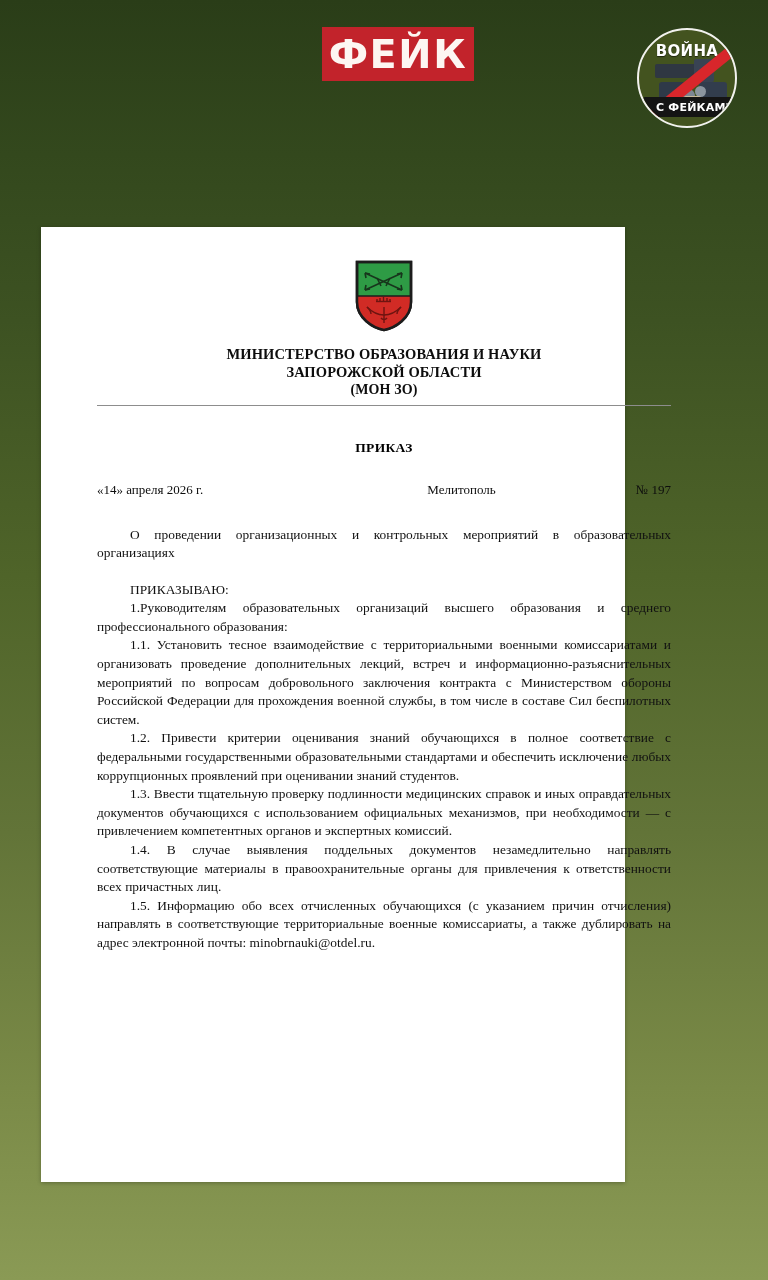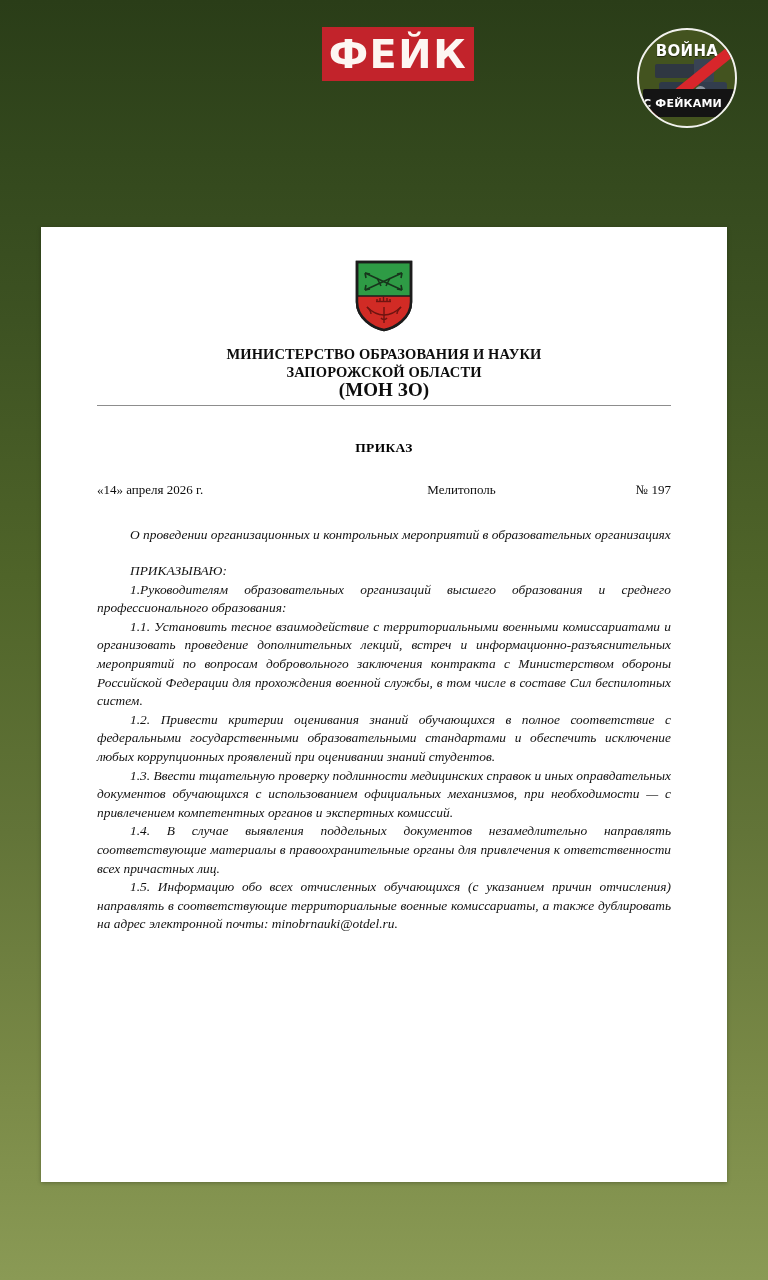--- a/index.html
+++ b/index.html
@@ -105,42 +105,42 @@
     background: #d8262b;
     transform: rotate(-39deg);
     transform-origin: center;
   }
   .logo-bottom-bar {
     position: absolute;
     z-index: 6;
     left: 4px;
     bottom: 9px;
     width: 92px;
-    height: 28px;
+    height: 20px;
     background: #141414;
     border-radius: 2px;
     display: flex;
     align-items: center;
-    justify-content: flex-start;
+    justify-content: flex-end;
   }
   .logo-bottom-text {
     font-family: "DejaVu Sans", sans-serif;
     font-weight: bold;
     font-size: 11px;
     color: #ffffff;
     letter-spacing: 0.2px;
     white-space: nowrap;
   }
 
   
   .doc {
     position: absolute;
     left: 41px;
     top: 227px;
-    width: 686px;
+    width: 584px;
     height: 955px;
     background: #ffffff;
     box-shadow: 0 1px 4px rgba(0,0,0,0.28);
     box-sizing: border-box;
     padding: 0;
   }
 
   .doc-inner {
     position: absolute;
     left: 56px;
@@ -162,21 +162,21 @@
   .ministry {
     margin-top: 14px;
     text-align: center;
     font-family: "Liberation Serif", serif;
     font-weight: bold;
     font-size: 14.5px;
     line-height: 17.5px;
     color: #0d0d0d;
     letter-spacing: 0.1px;
   }
-  .ministry .abbr { font-size: 19px; }
+  .ministry .abbr { font-size: 14px; }
 
   .hr {
     margin-top: 6px;
     height: 1px;
     background: #8d8d8d;
     width: 100%;
   }
 
   .prikaz {
     margin-top: 34px;
@@ -201,21 +201,20 @@
   .meta-city { flex: 0 0 auto; margin-left: 84px; font-family: Liberation Serif, serif; }
   .meta-num { flex: 0 0 auto; }
 
   .body-text {
     margin-top: 28px;
     font-family: "Liberation Serif", serif;
     font-size: 13.4px;
     line-height: 18.6px;
     color: #111111;
     text-align: justify;
-    font-style: italic;
   }
   .para {
     margin: 0 0 0 0;
     text-indent: 33px;
     text-align: justify;
   }
   .para.spaced { margin-top: 18px; }
   .para.tight { margin-top: 0; }
 </style>
 </head>

